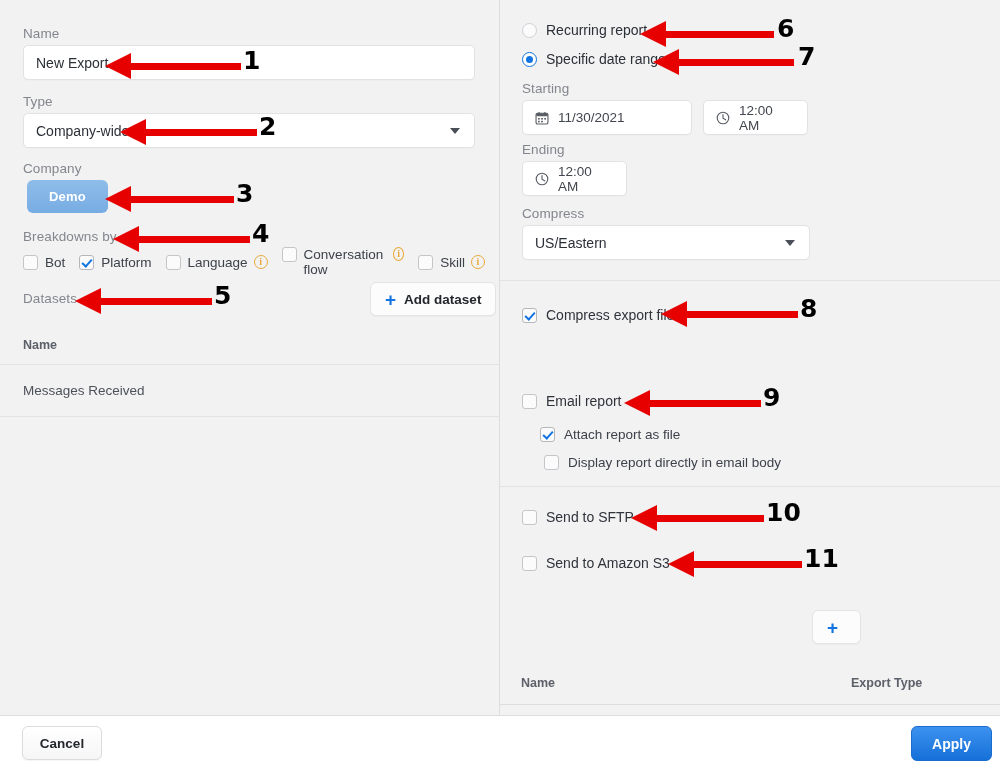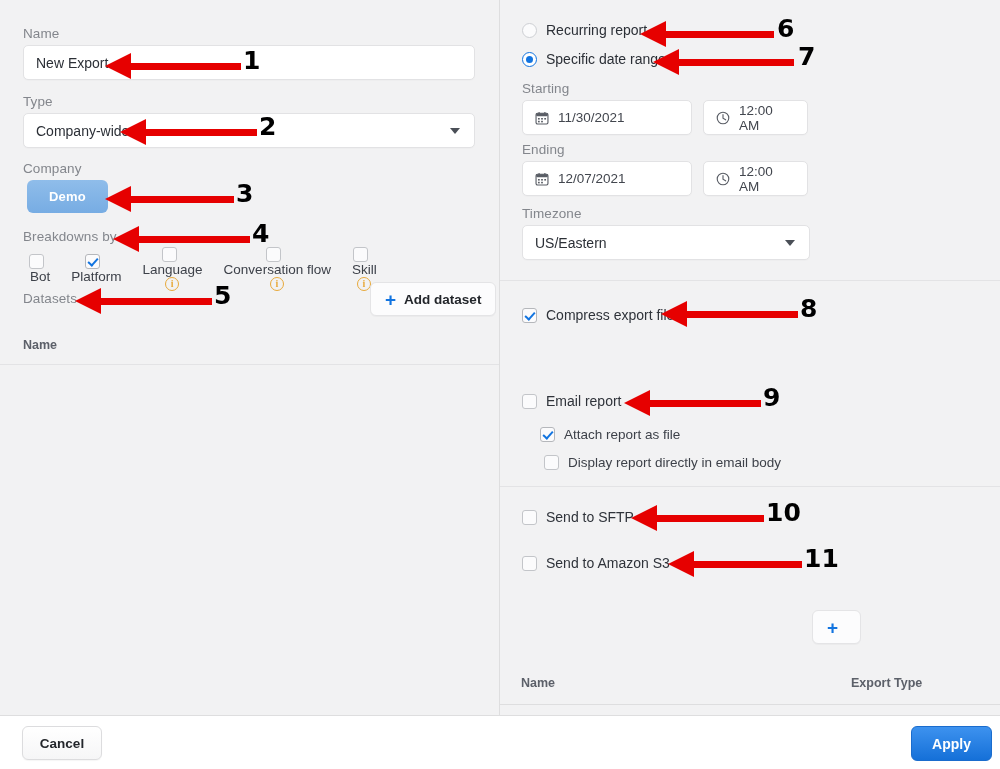--- a/index.html
+++ b/index.html
@@ -81,21 +81,21 @@
     color: #ffffff;
     font-size: 13px;
     font-weight: bold;
     border-radius: 6px;
     padding: 9px 22px;
     border: none;
     display: inline-block;
     letter-spacing: .2px;
   }
 
-  .cb-group { display: flex; align-items: center; margin-right: 14px; flex-direction: column; }
+  .cb-group { display: flex; margin-right: 14px; }
   .cb-group .cb-label {
     font-size: 13.5px; color: #3d4149; margin-left: 7px;
   }
   .cb {
     width: 15px; height: 15px;
     border: 1px solid #c3c5c9;
     border-radius: 3px;
     background: #fbfbfc;
     position: relative;
     flex: 0 0 auto;
@@ -318,20 +318,23 @@
     <div id="lbl-datasets" class="field-label">Datasets</div>
 
     <div id="btn-adddataset" class="ghost-btn">
       <span class="plus-icon">+</span>
       <span>Add dataset</span>
     </div>
 
     <div id="tbl-datasets">
       <div class="tbl-head">
         <span>Name</span>
+      </div>
+      <div class="tbl-row">
+        <span>Messages Received</span>
       </div>
     </div>
   </div>
 
   <div class="panel-right">
 
     <div id="radio-recurring" class="rp radio-row">
       <span class="radio"></span>
       <span class="radio-label">Recurring report</span>
     </div>
@@ -365,48 +368,32 @@
               <circle cx="8" cy="8" r="6.6" fill="none" stroke="#5a5e66" stroke-width="1.3"></circle>
               <path d="M8 4.2V8.3l3 1.8" fill="none" stroke="#5a5e66" stroke-width="1.3" stroke-linecap="round"></path>
             </svg>
         </span>
         <span class="inp-text">12:00 AM</span>
       </div>
     </div>
 
     <div id="lbl-ending" class="rp field-label">Ending</div>
     <div id="row-ending" class="rp">
-      <div class="text-input date-box">
-        <span class="mini-icon">
-          <svg width="14" height="14" viewBox="0 0 16 16">
-              <rect x="1.2" y="2.6" width="13.6" height="12.2" rx="1.6" fill="none" stroke="#5a5e66" stroke-width="1.3"></rect>
-              <rect x="1.2" y="2.6" width="13.6" height="3.4" rx="1.6" fill="#5a5e66"></rect>
-              <rect x="4" y="1" width="1.4" height="3" rx=".6" fill="#5a5e66"></rect>
-              <rect x="10.6" y="1" width="1.4" height="3" rx=".6" fill="#5a5e66"></rect>
-              <rect x="3.4" y="8" width="2" height="1.8" fill="#5a5e66"></rect>
-              <rect x="7" y="8" width="2" height="1.8" fill="#5a5e66"></rect>
-              <rect x="10.6" y="8" width="2" height="1.8" fill="#5a5e66"></rect>
-              <rect x="3.4" y="11.2" width="2" height="1.8" fill="#5a5e66"></rect>
-              <rect x="7" y="11.2" width="2" height="1.8" fill="#5a5e66"></rect>
-            </svg>
-        </span>
-        <span class="inp-text">12/07/2021</span>
-      </div>
       <div class="text-input time-box">
         <span class="mini-icon">
           <svg width="14" height="14" viewBox="0 0 16 16">
               <circle cx="8" cy="8" r="6.6" fill="none" stroke="#5a5e66" stroke-width="1.3"></circle>
               <path d="M8 4.2V8.3l3 1.8" fill="none" stroke="#5a5e66" stroke-width="1.3" stroke-linecap="round"></path>
             </svg>
         </span>
         <span class="inp-text">12:00 AM</span>
       </div>
     </div>
 
-    <div id="lbl-timezone" class="rp field-label">Timezone</div>
+    <div id="lbl-timezone" class="rp field-label">Compress</div>
     <div id="sel-timezone" class="rp select-input">
       <span>US/Eastern</span>
       <span class="caret"></span>
     </div>
 
     <div id="divider-r1"></div>
 
     <div id="cb-compress" class="rp opt-row">
       <span class="cb checked"></span>
       <span class="opt-label">Compress export file</span>

